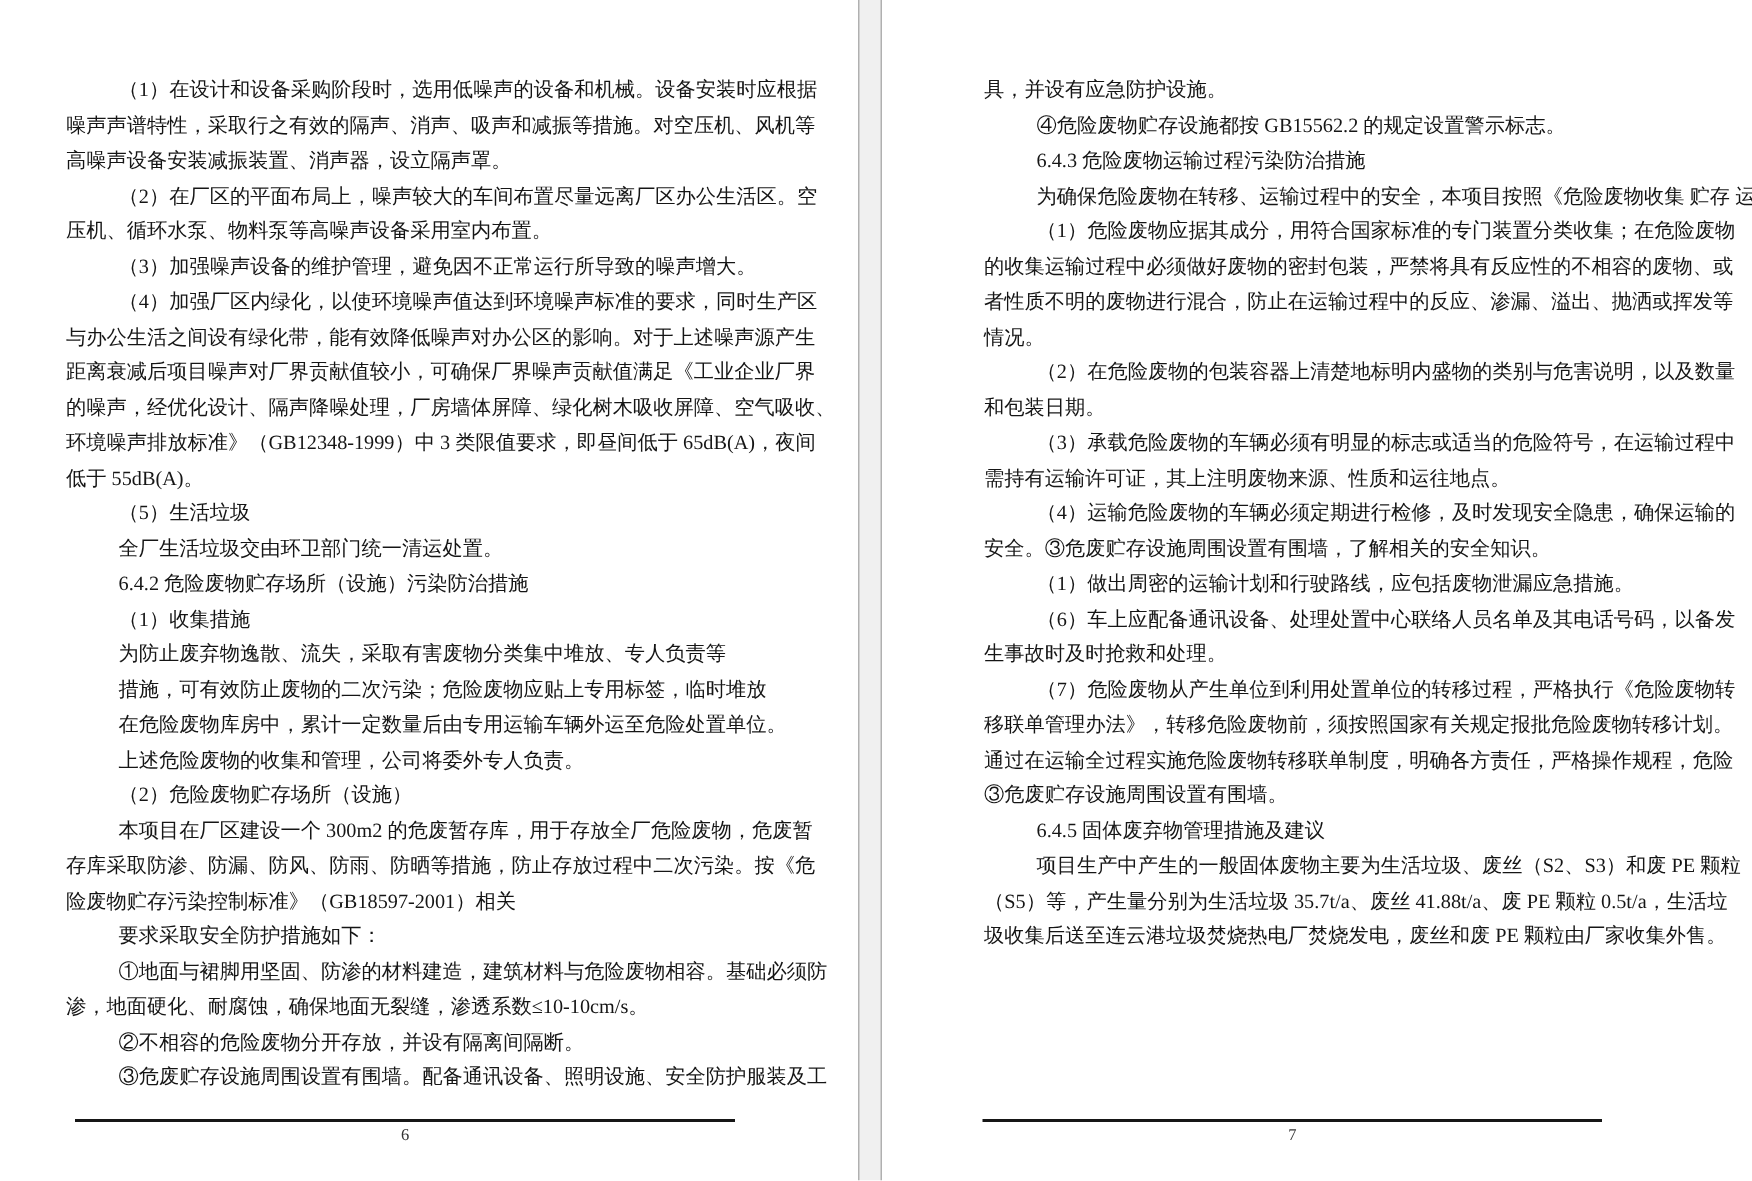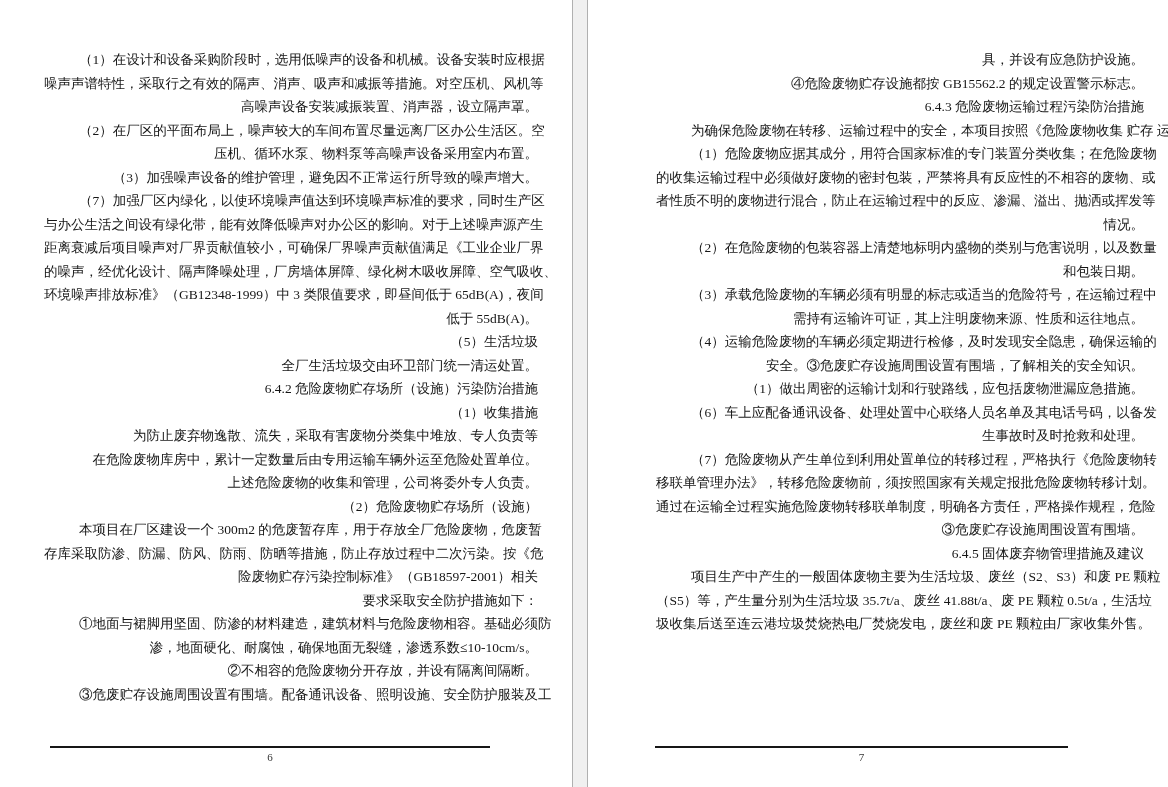--- a/index.html
+++ b/index.html
@@ -17,21 +17,21 @@
     position: absolute; top: 0; bottom: 0; left: 572px; width: 14px;
     background: #f0f0f0;
     border-left: 1px solid #b0b0b0; border-right: 1px solid #b0b0b0;
   }
   .body-text {
     position: absolute; top: 48px;
     font-size: 13.5px; line-height: 23.5px;
   }
   #page-left  .body-text { left: 44px; width: 494px; }
   #page-right .body-text { left: 68px; width: 488px; }
-  .line { white-space: nowrap; text-align: right; }
+  .line { white-space: nowrap; }
   .line.indent { padding-left: 35px; }
   .footer-line {
     position: absolute; top: 746px; height: 2px; background: #161616;
   }
   #page-left  .footer-line { left: 50px; width: 440px; }
   #page-right .footer-line { left: 67px; width: 413px; }
   .page-number {
     position: absolute; top: 751px; font-size: 11px;
     text-align: center; color: #333333;
   }
@@ -42,31 +42,32 @@
 <body>
 
 <div id="page-left" class="page">
   <div class="body-text">
       <div class="line indent">（1）在设计和设备采购阶段时，选用低噪声的设备和机械。设备安装时应根据</div>
       <div class="line">噪声声谱特性，采取行之有效的隔声、消声、吸声和减振等措施。对空压机、风机等</div>
       <div class="line">高噪声设备安装减振装置、消声器，设立隔声罩。</div>
       <div class="line indent">（2）在厂区的平面布局上，噪声较大的车间布置尽量远离厂区办公生活区。空</div>
       <div class="line">压机、循环水泵、物料泵等高噪声设备采用室内布置。</div>
       <div class="line indent">（3）加强噪声设备的维护管理，避免因不正常运行所导致的噪声增大。</div>
-      <div class="line indent">（7）加强厂区内绿化，以使环境噪声值达到环境噪声标准的要求，同时生产区</div>
+      <div class="line indent">（4）加强厂区内绿化，以使环境噪声值达到环境噪声标准的要求，同时生产区</div>
       <div class="line">与办公生活之间设有绿化带，能有效降低噪声对办公区的影响。对于上述噪声源产生</div>
       <div class="line">距离衰减后项目噪声对厂界贡献值较小，可确保厂界噪声贡献值满足《工业企业厂界</div>
       <div class="line">的噪声，经优化设计、隔声降噪处理，厂房墙体屏障、绿化树木吸收屏障、空气吸收、</div>
       <div class="line">环境噪声排放标准》（GB12348-1999）中 3 类限值要求，即昼间低于 65dB(A)，夜间</div>
       <div class="line">低于 55dB(A)。</div>
       <div class="line indent">（5）生活垃圾</div>
       <div class="line indent">全厂生活垃圾交由环卫部门统一清运处置。</div>
       <div class="line indent">6.4.2 危险废物贮存场所（设施）污染防治措施</div>
       <div class="line indent">（1）收集措施</div>
       <div class="line indent">为防止废弃物逸散、流失，采取有害废物分类集中堆放、专人负责等</div>
+      <div class="line indent">措施，可有效防止废物的二次污染；危险废物应贴上专用标签，临时堆放</div>
       <div class="line indent">在危险废物库房中，累计一定数量后由专用运输车辆外运至危险处置单位。</div>
       <div class="line indent">上述危险废物的收集和管理，公司将委外专人负责。</div>
       <div class="line indent">（2）危险废物贮存场所（设施）</div>
       <div class="line indent">本项目在厂区建设一个 300m2 的危废暂存库，用于存放全厂危险废物，危废暂</div>
       <div class="line">存库采取防渗、防漏、防风、防雨、防晒等措施，防止存放过程中二次污染。按《危</div>
       <div class="line">险废物贮存污染控制标准》（GB18597-2001）相关</div>
       <div class="line indent">要求采取安全防护措施如下：</div>
       <div class="line indent">①地面与裙脚用坚固、防渗的材料建造，建筑材料与危险废物相容。基础必须防</div>
       <div class="line">渗，地面硬化、耐腐蚀，确保地面无裂缝，渗透系数≤10-10cm/s。</div>
       <div class="line indent">②不相容的危险废物分开存放，并设有隔离间隔断。</div>

